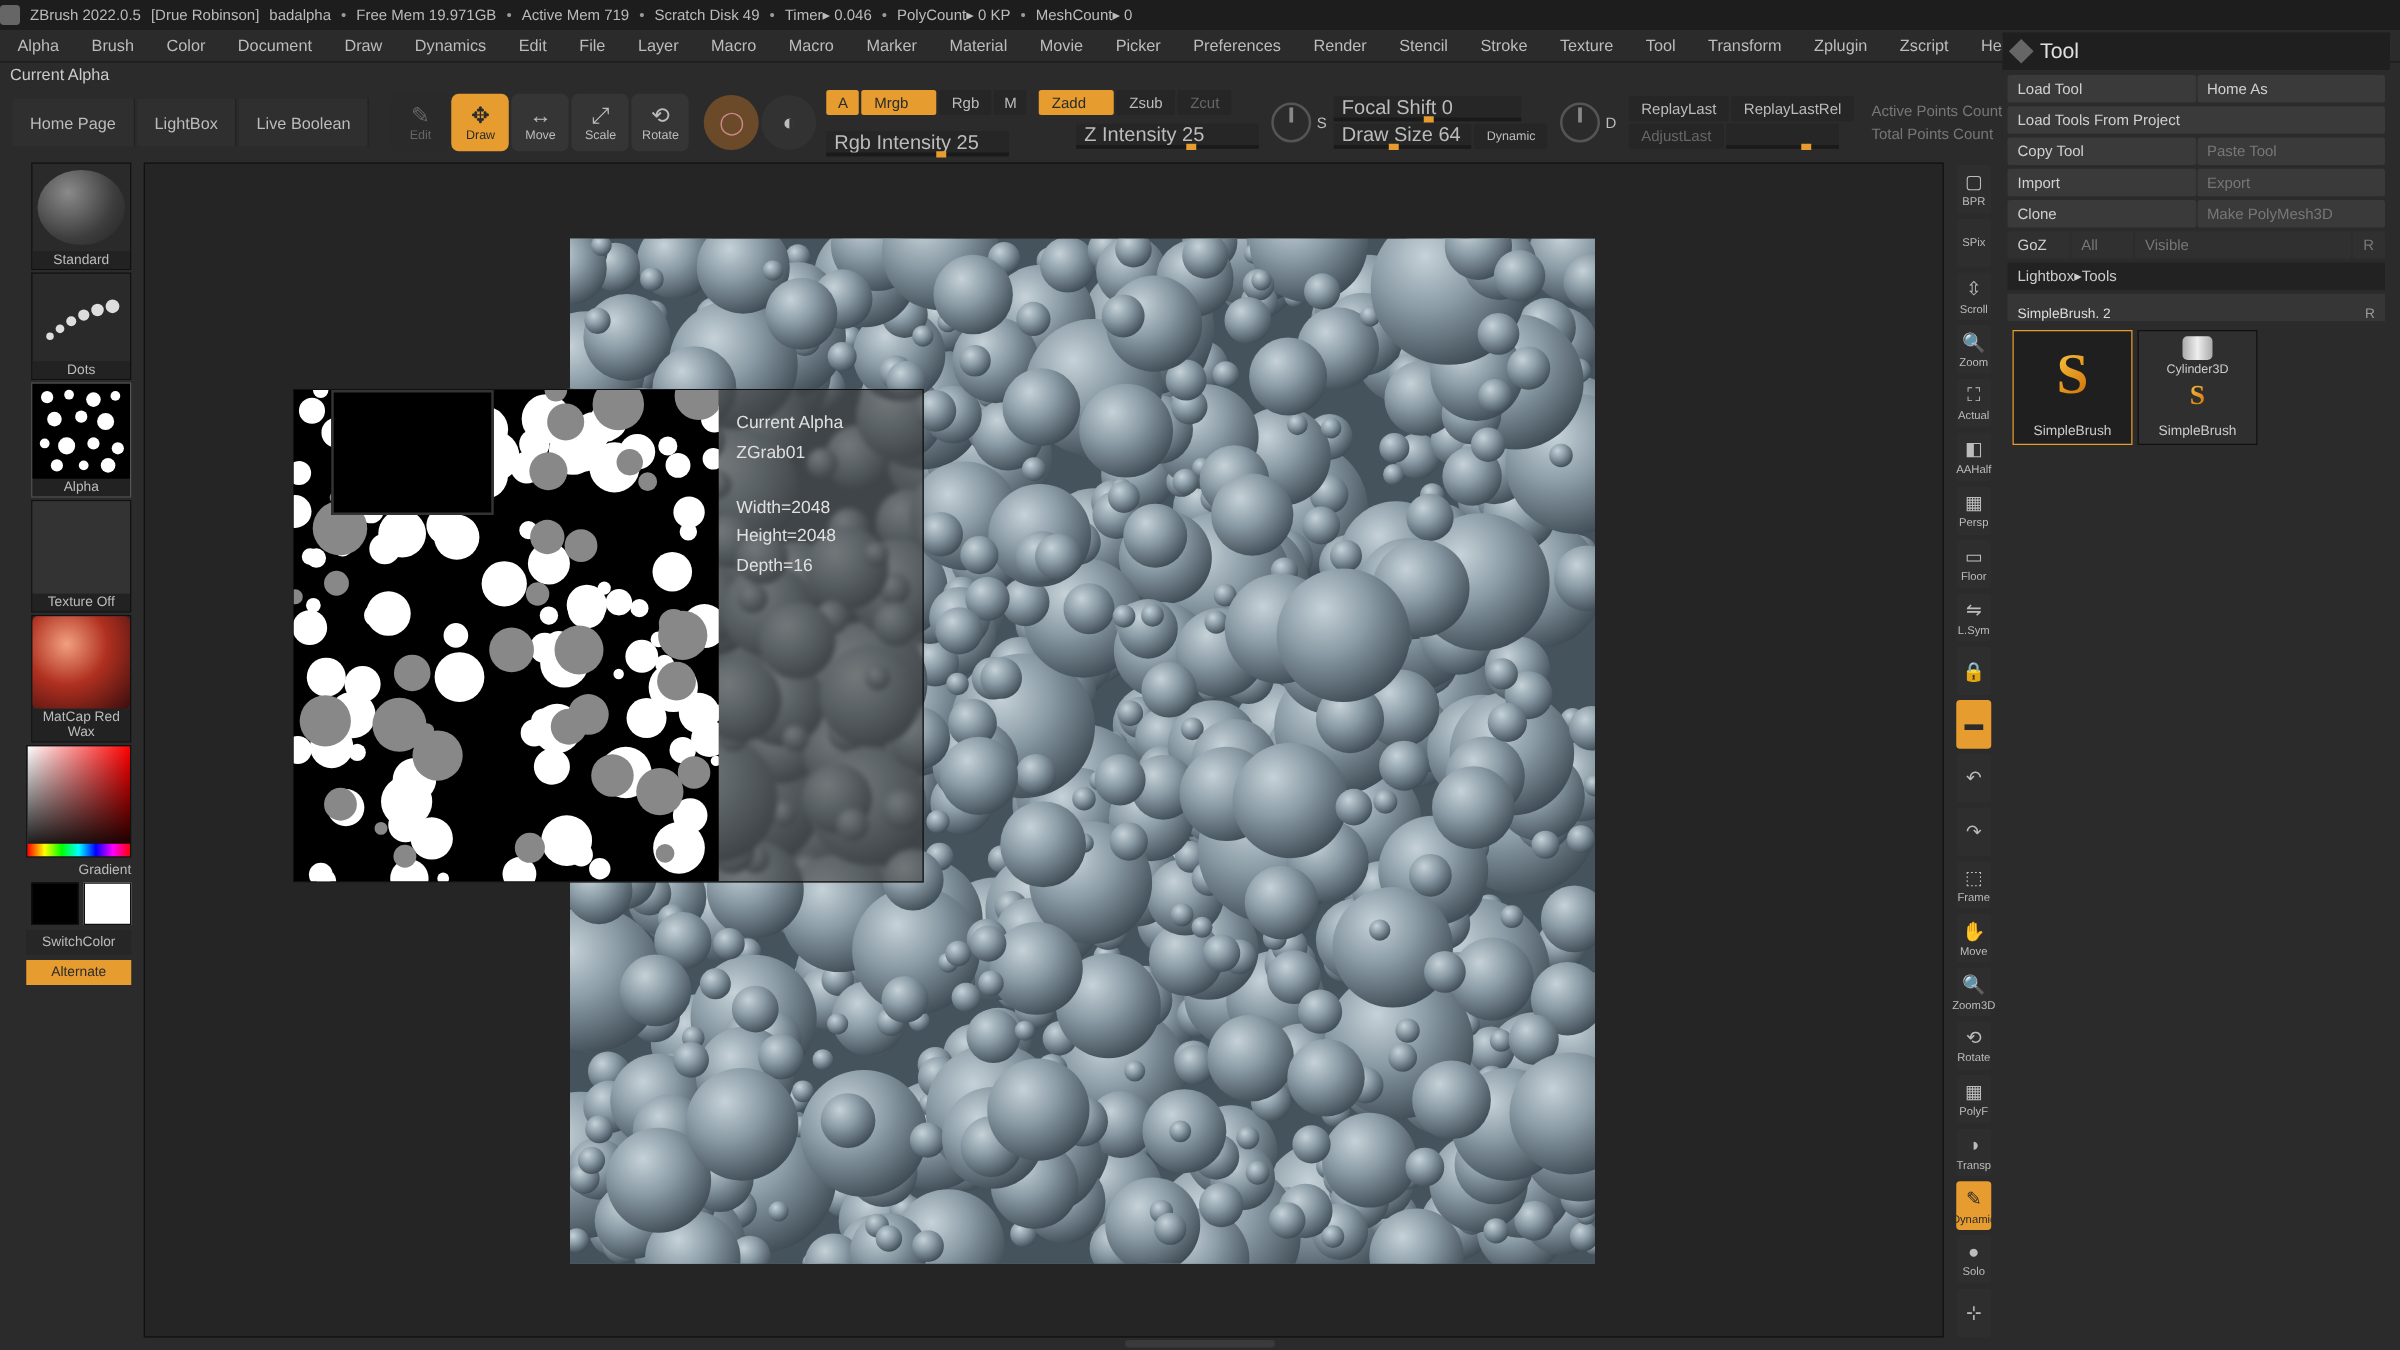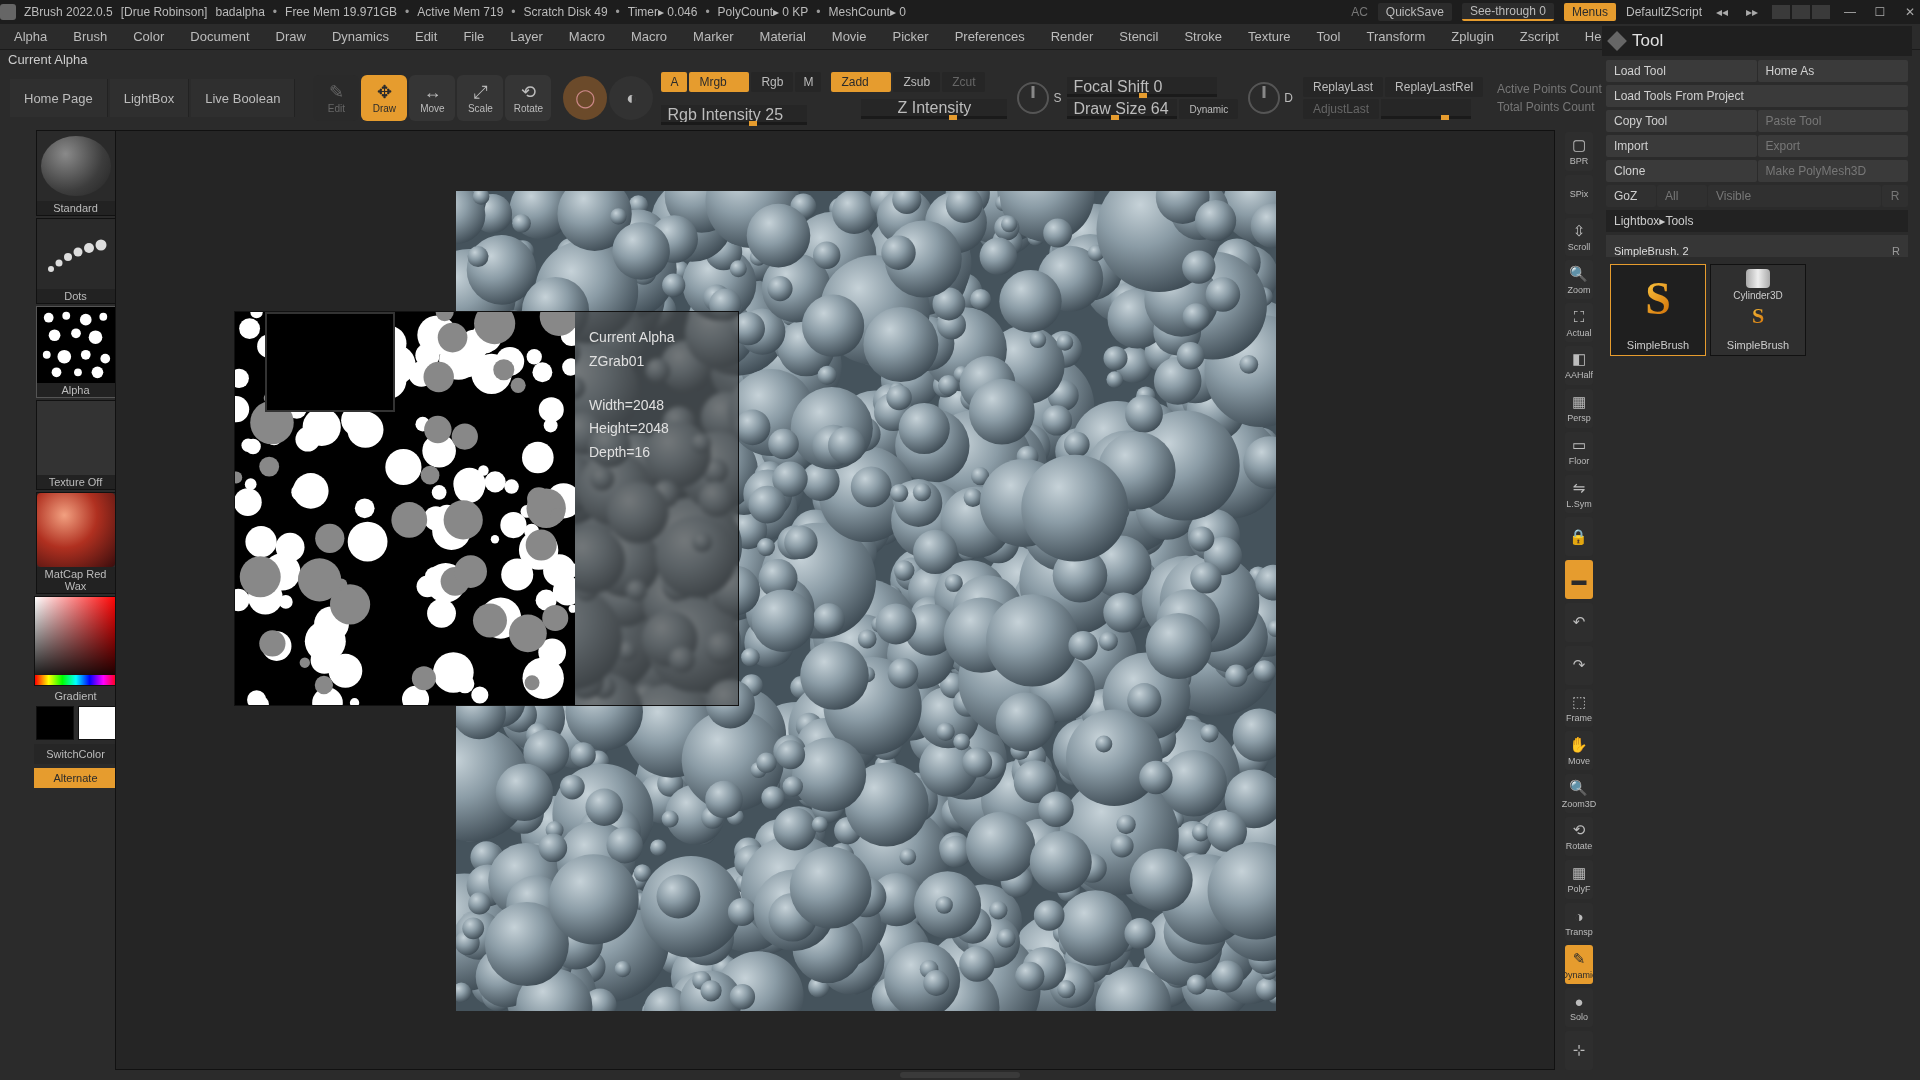--- a/index.html
+++ b/index.html
@@ -47,21 +47,21 @@
 .slider .thumb { position:absolute; bottom:-1px; width:8px; height:5px; background:#e69c2e; }
 .shelf .dialwrap { display:flex; align-items:center; gap:4px; margin-left:8px;}
 .dial { width:32px; height:32px; border-radius:50%; border:2px solid #555; position:relative; }
 .dial::after { content:""; position:absolute; width:3px; height:12px; background:#888; left:50%; top:2px; transform:translateX(-50%);}
 .diallabel { font-size:12px; color:#bcbcbc; }
 .shelf .replayblk { display:flex; flex-direction:column; gap:2px; margin-left:8px; font-size:12px;}
 .shelf .replayblk .row { display:flex; gap:2px; }
 .shelf .countblk { display:flex; flex-direction:column; gap:4px; margin-left:12px; font-size:12px; color:#777;}
 
 
-.lefttray { position:absolute; left:28px; top:130px; width:95px; display:flex; flex-direction:column; align-items:center; gap:2px; }
+.lefttray { position:absolute; left:10px; top:130px; width:95px; display:flex; flex-direction:column; align-items:flex-end; gap:2px; }
 .lefttray .slot { width:80px; background:#2a2a2a; border:1px solid #111; display:flex; flex-direction:column; align-items:center; }
 .lefttray .slot .thumb { width:80px; height:70px; display:flex; align-items:center; justify-content:center; }
 .lefttray .slot .lbl { width:100%; text-align:center; font-size:11px; background:#222; color:#bcbcbc; padding:1px 0;}
 .lefttray .brush-thumb { width:70px; height:60px; border-radius:50%; background:radial-gradient(circle at 35% 30%, #8a8a8a 0%, #3d3d3d 60%, #222 100%); }
 .lefttray .dots-thumb svg { width:70px; height:60px; }
 .lefttray .alpha-thumb { width:78px; height:76px; background:#000; position:relative;}
 .lefttray .alpha-thumb svg { width:100%; height:100%; }
 .lefttray .tex-thumb { width:78px; height:74px; background:#333;}
 .lefttray .mat-thumb { width:78px; height:74px; background:radial-gradient(circle at 35% 30%, #f2a080 0%, #b03020 45%, #3a0d0d 100%); border-radius:4px;}
 .lefttray .picker { width:84px; height:90px; position:relative; background:linear-gradient(to right,#fff,#f00); border:1px solid #111;}
@@ -129,37 +129,20 @@
   <span class="sep">•</span>
     <span class="info">Active Mem 719</span>
   <span class="sep">•</span>
     <span class="info">Scratch Disk 49</span>
   <span class="sep">•</span>
     <span class="info">Timer▸ 0.046</span>
   <span class="sep">•</span>
     <span class="info">PolyCount▸ 0 KP</span>
   <span class="sep">•</span>
     <span class="info">MeshCount▸ 0</span>
-  <div class="tb-right">
-    <span class="info" style="color:#777">AC</span>
-    <span class="tb-btn">QuickSave</span>
-    <span class="tb-btn" style="border-bottom:2px solid #e69c2e;">See-through  0</span>
-    <span class="tb-btn orange">Menus</span>
-    <span class="info">DefaultZScript</span>
-    <span class="winctrl">◂◂</span>
-    <span class="winctrl">▸▸</span>
-    <div class="winicons">
-      <span></span>
-      <span></span>
-      <span></span>
-    </div>
-    <span class="winctrl">—</span>
-    <span class="winctrl">☐</span>
-    <span class="winctrl">✕</span>
-  </div>
 </div>
 
 <div class="menubar">
   <span class="mitem">Alpha</span>
   <span class="mitem">Brush</span>
   <span class="mitem">Color</span>
   <span class="mitem">Document</span>
   <span class="mitem">Draw</span>
   <span class="mitem">Dynamics</span>
   <span class="mitem">Edit</span>
@@ -231,21 +214,21 @@
       <span class="chip active" style="width:60px;">Zadd</span>
       <span class="chip">Zsub</span>
       <span class="chip dim">Zcut</span>
     </div>
     <div class="prow">
       <div class="slider" style="width:146px;margin-top:11px;">
         <span>Rgb Intensity</span>&nbsp;<span>25</span>
         <div class="track"></div><div class="thumb" style="left:88px;"></div>
       </div>
       <div style="width:50px"></div>
-      <div class="slider" style="width:146px;flex-direction:column;">
+      <div class="slider" style="width:146px;">
         <span>Z Intensity</span>&nbsp;<span>25</span>
         <div class="track"></div><div class="thumb" style="left:88px;"></div>
       </div>
     </div>
   </div>
 
   <div class="dialwrap">
     <div class="dial"></div>
     <span class="diallabel">S</span>
   </div>

